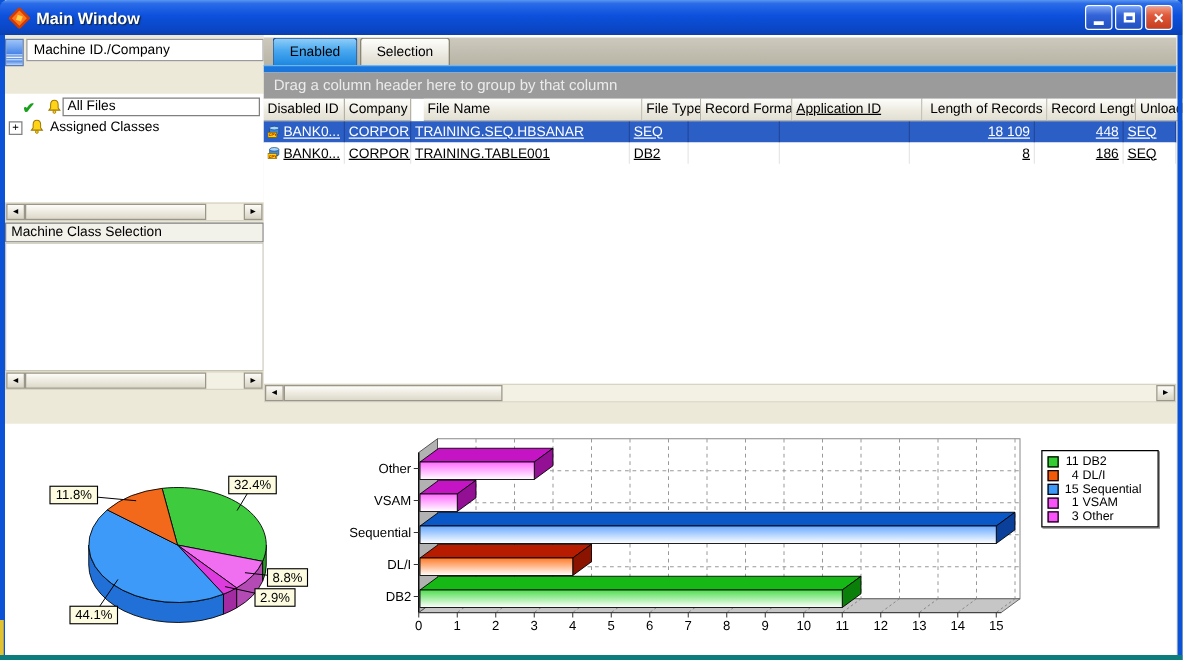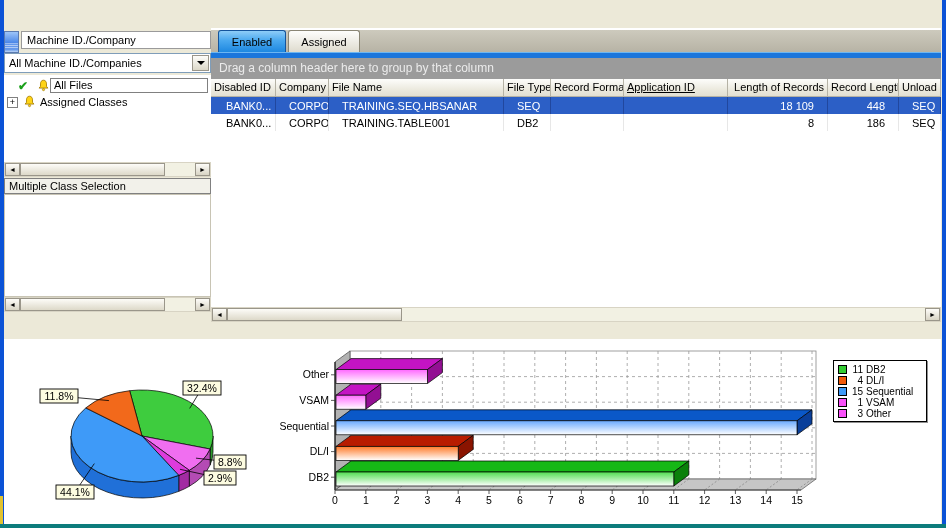--- a/index.html
+++ b/index.html
@@ -60,52 +60,65 @@
   .tab.inactive{background:linear-gradient(180deg,#fefefc,#dedbce);}
   .blue-band{position:absolute;left:0;top:24px;width:730px;height:6px;background:#1b76dc;border-top:1px solid #6db6f2;}
   .groupby{position:absolute;left:0;top:30px;width:730px;height:21px;background:#9b9b9b;color:#ebebeb;
     font-size:12px;line-height:21px;padding-left:8px;}
   .gridhead{position:absolute;left:0;top:51px;width:730px;height:18px;display:flex;}
   .hcell{height:18px;background:linear-gradient(180deg,#fdfdfb,#eceadf 60%,#e2dfd2);border-right:1px solid #b5b2a5;
     border-bottom:1px solid #b5b2a5;font-size:11px;line-height:17px;padding:0 3px;overflow:hidden;white-space:nowrap;}
   .grid-rows{position:absolute;left:0;top:69px;width:730px;}
   .grow{display:flex;height:17px;background:#fff;}
   .grow.selected{background:#2c5fc6;color:#fff;}
-  .gcell{height:17px;font-size:11px;line-height:16px;padding:0 13px;overflow:hidden;white-space:nowrap;
-    border-right:1px solid rgba(120,120,120,0.18);display:flex;align-items:center;gap:2px;}
+  .gcell{height:17px;font-size:11px;line-height:16px;padding:0 3px;overflow:hidden;white-space:nowrap;
+    border-right:1px solid rgba(120,120,120,0.18);display:flex;align-items:center;gap:2px;text-decoration:underline;}
   .grow.selected .gcell{border-right:1px solid rgba(0,0,40,0.25);}
   .grid-hscroll{left:0;top:279px;width:730px;}
 
   
   .od-caption{position:absolute;left:4px;top:322px;width:937px;height:17px;background:#f0efe8;border:1px solid #808080;
     font-size:11px;line-height:15px;padding-left:5px;z-index:5;}
   .od-close{position:absolute;right:7px;top:1px;font-size:10px;font-weight:bold;color:#000;cursor:default;}
   .chart-area{position:absolute;left:4px;top:339px;width:937px;height:185px;background:#fff;z-index:4;}
   .legend{position:absolute;left:829px;top:21px;width:94px;background:#fff;border:1px solid #000;
     box-shadow:1px 1px 0 #909090;padding:3px 3px 2px 4px;}
   .lg-row{display:flex;align-items:center;height:11px;font-size:10px;}
   .lg-sq{width:9px;height:9px;border:1px solid #000;margin-right:3px;flex:none;}
   .lg-num{width:13px;text-align:right;margin-right:3px;flex:none;}
   svg text{font-family:"Liberation Sans",sans-serif;}
 </style>
 </head>
 <body>
 
 <div class="window">
 
+  <div class="titlebar">
+    <svg class="app-icon" viewBox="0 0 16 16">
+      <rect x="2" y="2" width="12" height="12" fill="#d43c00" transform="rotate(45 8 8)"></rect>
+      <rect x="4" y="4" width="8" height="8" fill="#ff7a1e" transform="rotate(45 8 8)"></rect>
+      <rect x="6" y="6" width="4" height="4" fill="#ffd24a" transform="rotate(20 8 8)"></rect>
+    </svg>
+    <span class="title-text">Main Window</span>
+    <div class="win-btns">
+      <div class="wbtn">
+          <span class="minus"></span>
+        </div>
+      <div class="wbtn">
+          <span class="maxsq"></span>
+        </div>
+      <div class="wbtn close">
+          <span>✕</span>
+        </div>
+    </div>
+  </div>
 
   <div class="left-panel">
     <div class="grip-icon"></div>
     <div class="panel-caption">Machine ID./Company</div>
-    <div class="combo">
-      <span>All Machine ID./Companies</span>
-      <div class="combo-btn">
-          <span class="tri-down"></span>
-        </div>
-    </div>
     <div class="tree">
       <div class="tree-row" style="margin-top:3px;">
         <span class="check">✔</span>
         <svg class="bell" style="left:33px" width="13" height="13" viewBox="0 0 16 16">
           <path d="M8 1.5 C5.3 1.5 4.3 3.8 4.3 6 L4.3 9 L2.6 11.2 L13.4 11.2 L11.7 9 L11.7 6 C11.7 3.8 10.7 1.5 8 1.5 Z" fill="#FFD416" stroke="#A07800" stroke-width="1"></path>
           <circle cx="8" cy="13" r="1.4" fill="#FFD416" stroke="#A07800" stroke-width="0.8"></circle>
         </svg>
         <div class="tree-label-box">All Files</div>
       </div>
       <div class="tree-row">
@@ -115,40 +128,40 @@
           <circle cx="8" cy="13" r="1.4" fill="#FFD416" stroke="#A07800" stroke-width="0.8"></circle>
         </svg>
         <span class="tree-label">Assigned Classes</span>
       </div>
     </div>
     <div class="hscroll" style="left:0;top:134px;width:207px;">
       <div class="hs-btn">◄</div>
       <div class="hs-thumb" style="width:145px;"></div>
       <div class="hs-btn" style="margin-left:auto;">►</div>
     </div>
-    <div class="mcs-caption">Multiple Class Selection</div>
+    <div class="mcs-caption">Machine Class Selection</div>
     <div class="mcs-box"></div>
     <div class="hscroll" style="left:0;top:269px;width:207px;">
       <div class="hs-btn">◄</div>
       <div class="hs-thumb" style="width:145px;"></div>
       <div class="hs-btn" style="margin-left:auto;">►</div>
     </div>
   </div>
 
   <div class="grid-panel">
     <div class="tabstrip">
       <div class="tab active" style="left:7px;width:68px;">Enabled</div>
-      <div class="tab inactive" style="left:77px;width:72px;">Assigned</div>
+      <div class="tab inactive" style="left:77px;width:72px;">Selection</div>
     </div>
     <div class="blue-band"></div>
     <div class="groupby">Drag a column header here to group by that column</div>
     <div class="gridhead" id="gridhead">
         <div class="hcell" style="width: 65px; flex: 0 0 auto;">Disabled ID</div>
         <div class="hcell" style="width: 53px; flex: 0 0 auto;">Company</div>
-        <div class="hcell" style="width: 175px; flex: 0 0 auto;">File Name</div>
+        <div class="hcell" style="width: 175px; flex: 0 0 auto; margin-left: 10px;">File Name</div>
         <div class="hcell" style="width: 47px; flex: 0 0 auto;">File Type</div>
         <div class="hcell" style="width: 73px; flex: 0 0 auto;">Record Format</div>
         <div class="hcell" style="width: 104px; flex: 0 0 auto; text-decoration: underline;">Application ID</div>
         <div class="hcell" style="width: 100px; flex: 0 0 auto; text-align: right;">Length of Records</div>
         <div class="hcell" style="width: 71px; flex: 0 0 auto; text-align: right;">Record Length</div>
         <div class="hcell" style="width: 42px; flex: 0 0 auto;">Unload I</div>
       </div>
     <div class="grid-rows" id="gridrows">
         <div class="grow selected">
           <div class="gcell" style="width: 65px; flex: 0 0 auto;">

